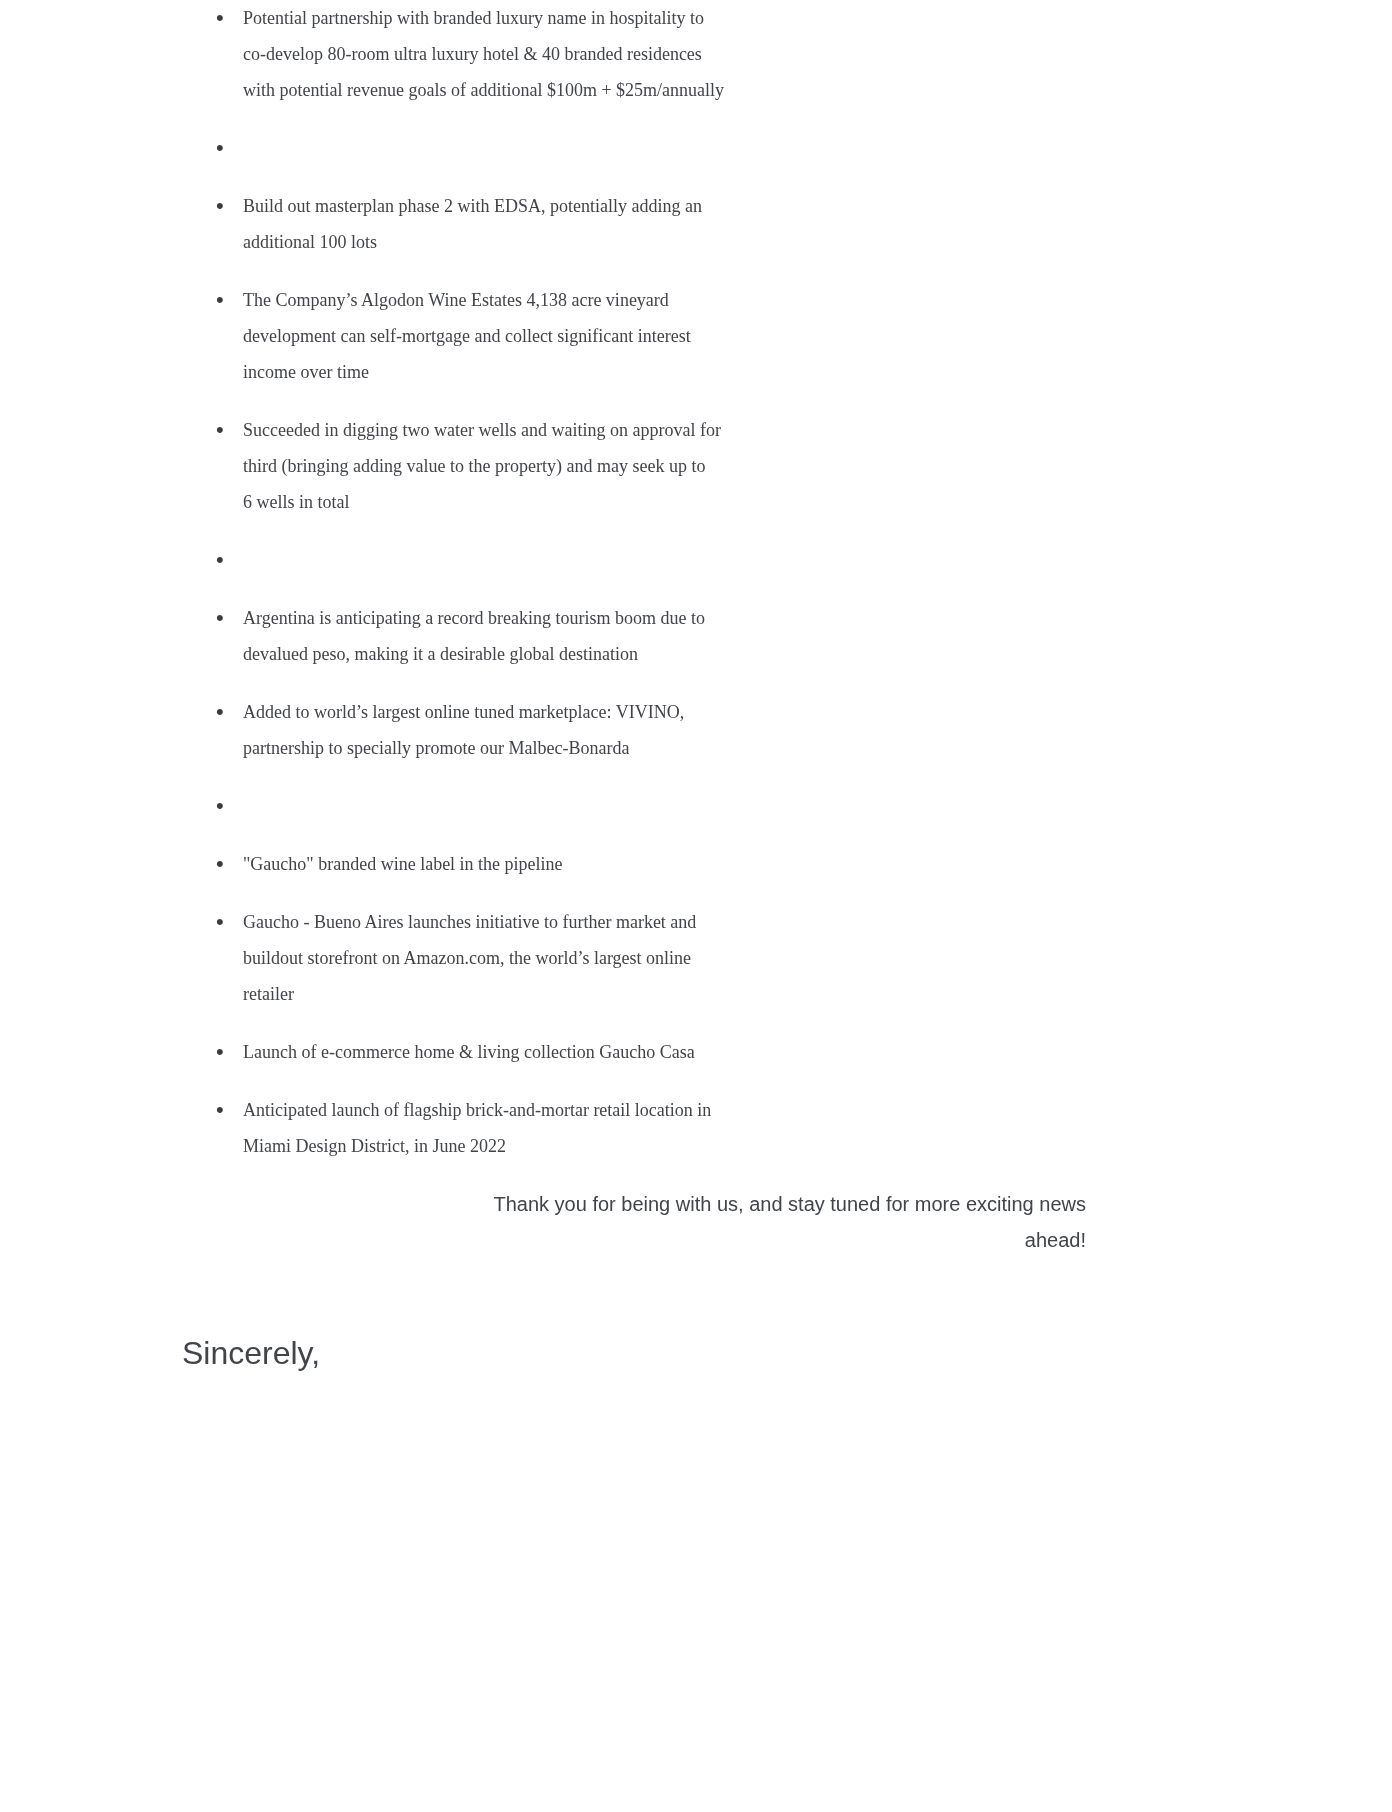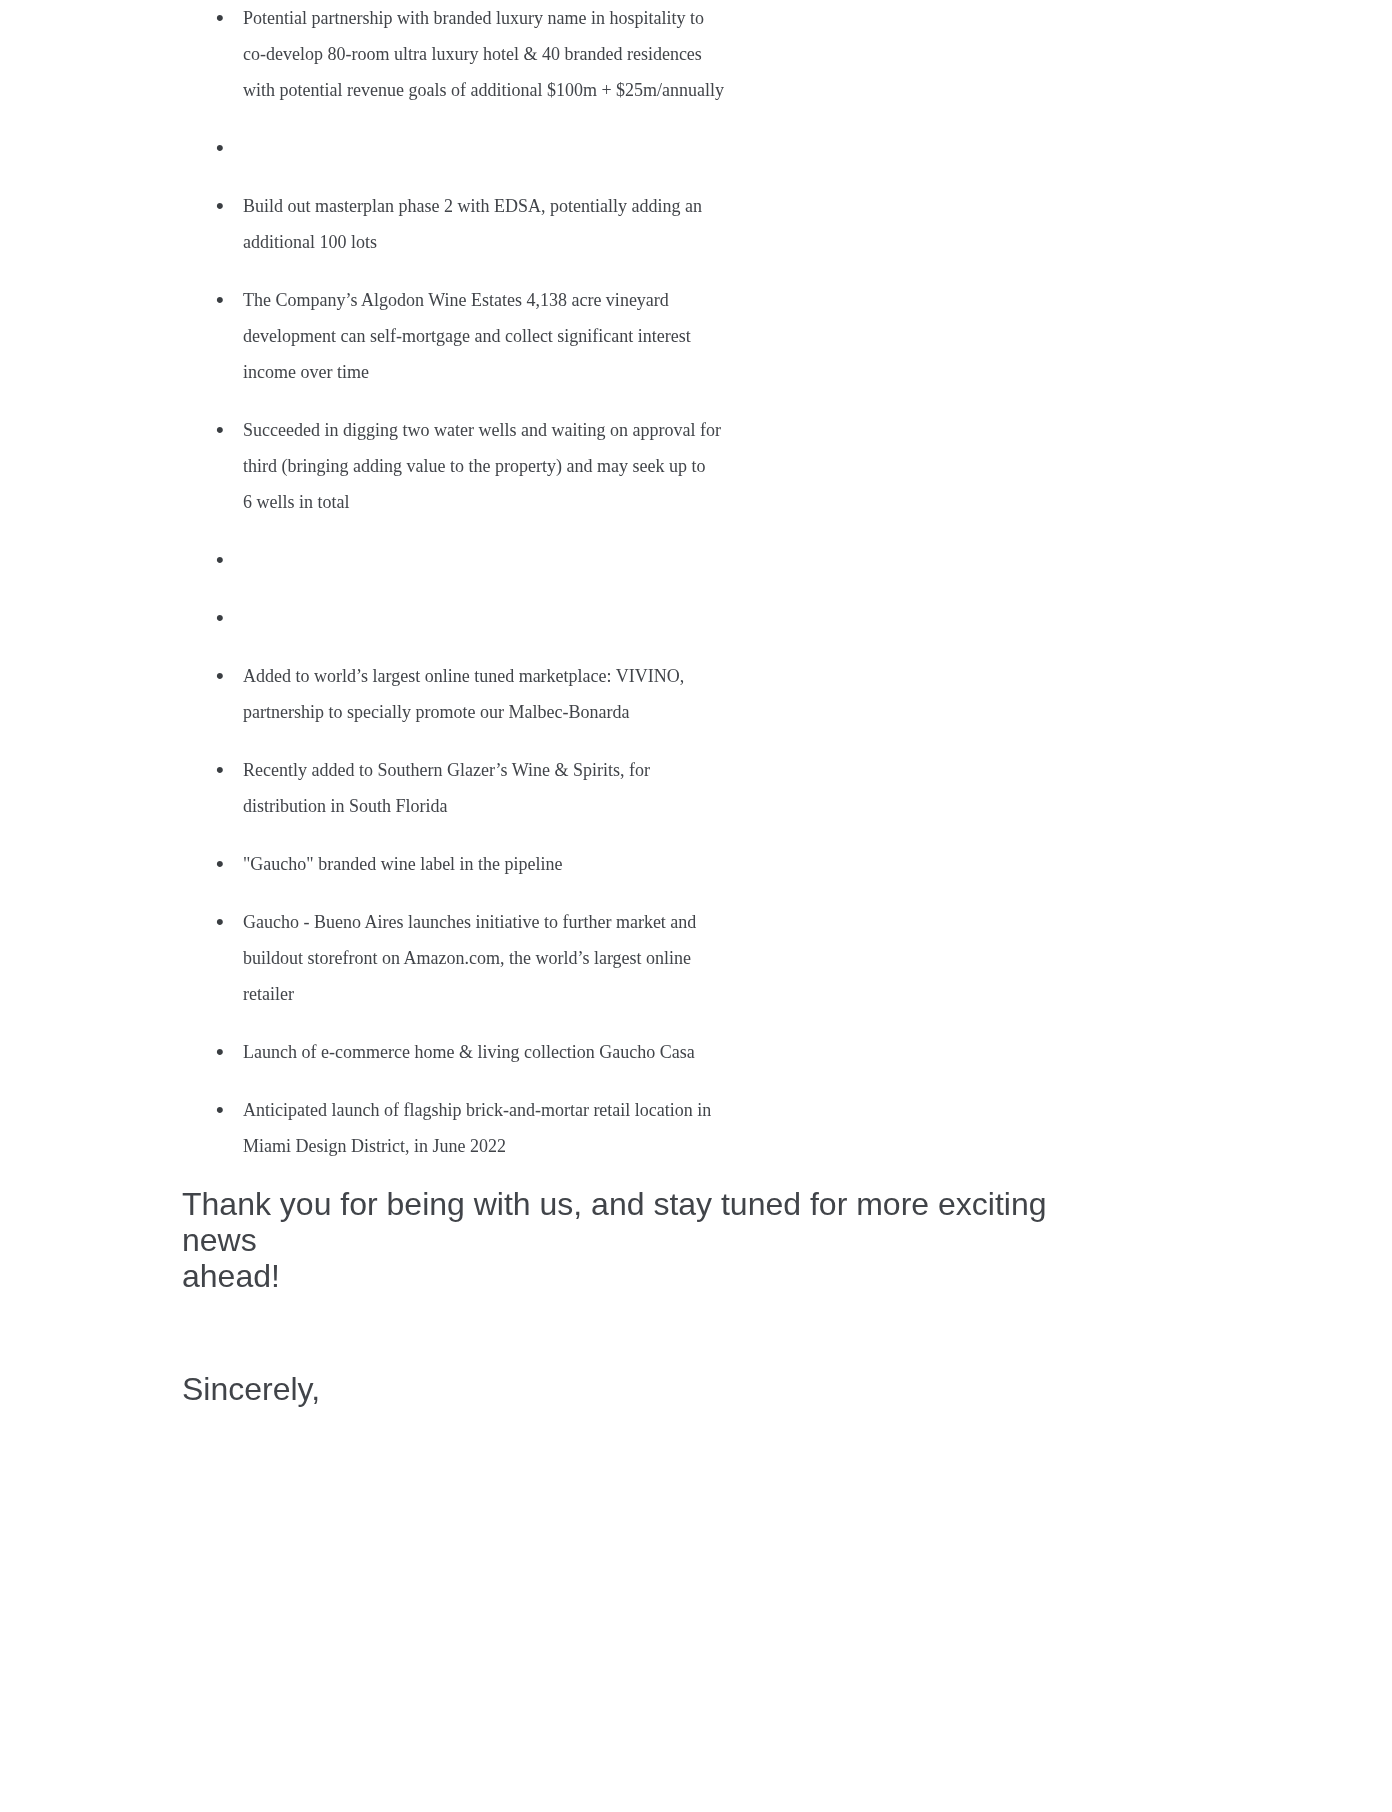--- a/index.html
+++ b/index.html
@@ -40,24 +40,25 @@
     color: #3a3e42;
     user-select: none;
   }
   .item-text {
     white-space: pre-line;
     font-size: 18px;
     line-height: 36px;
     font-family: Liberation Serif, serif;
   }
   .closing {
-    margin: 0;
-    font-size: 32px;
+    margin: 6px;
+    font-size: 20px;
     line-height: 36px;
     white-space: pre-line;
+    text-align: right;
   }
   .signoff {
     margin: 77px 0 0 0;
     font-size: 32px;
     line-height: 36px;
     white-space: pre-line;
   }
 </style>
 </head>
 <body>
@@ -89,30 +90,30 @@
       <span class="bullet-cell">•</span>
       <span class="item-text">Succeeded in digging two water wells and waiting on approval for
 third (bringing adding value to the property) and may seek up to
 6 wells in total</span>
     </li>
     <li>
       <span class="bullet-cell">•</span>
     </li>
     <li>
       <span class="bullet-cell">•</span>
+      <span class="item-text">Argentina is anticipating a record breaking tourism boom due to
+devalued peso, making it a desirable global destination</span>
     </li>
     <li>
       <span class="bullet-cell">•</span>
       <span class="item-text">Added to world’s largest online tuned marketplace: VIVINO,
 partnership to specially promote our Malbec-Bonarda</span>
     </li>
     <li>
       <span class="bullet-cell">•</span>
-      <span class="item-text">Recently added to Southern Glazer’s Wine &amp; Spirits, for
-distribution in South Florida</span>
     </li>
     <li>
       <span class="bullet-cell">•</span>
       <span class="item-text">"Gaucho" branded wine label in the pipeline</span>
     </li>
     <li>
       <span class="bullet-cell">•</span>
       <span class="item-text">Gaucho - Bueno Aires launches initiative to further market and
 buildout storefront on Amazon.com, the world’s largest online
 retailer</span>

